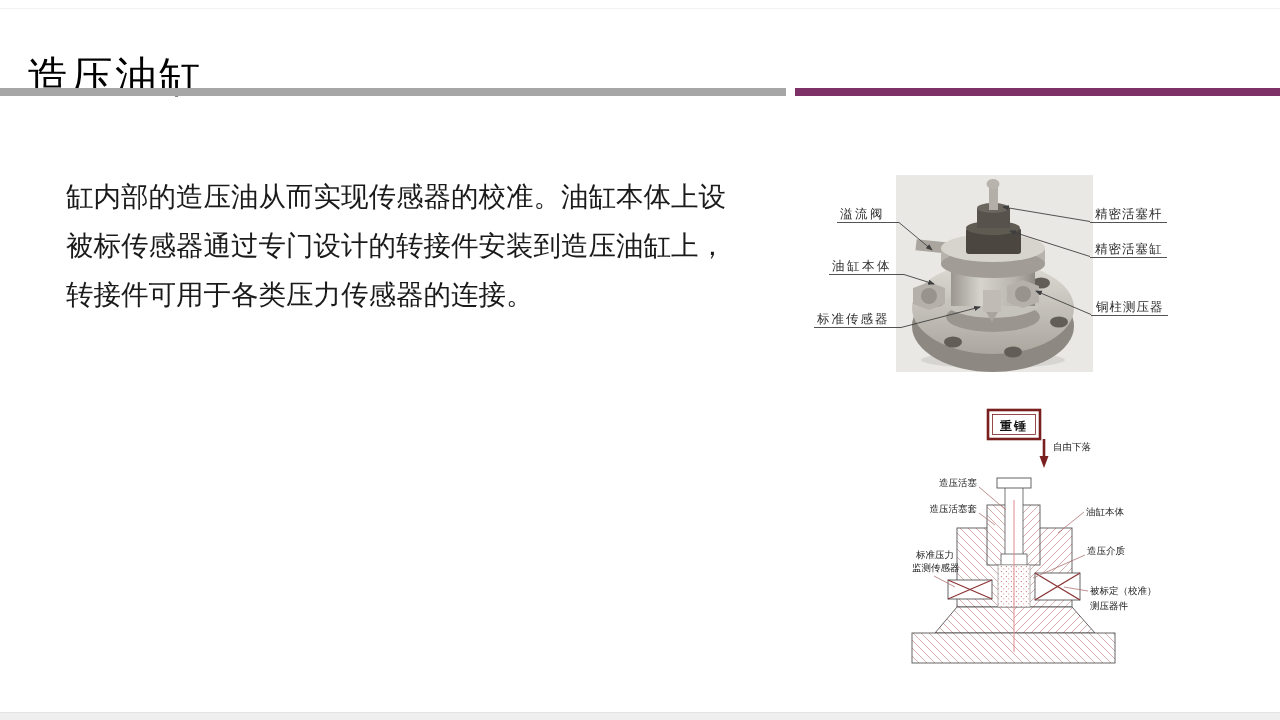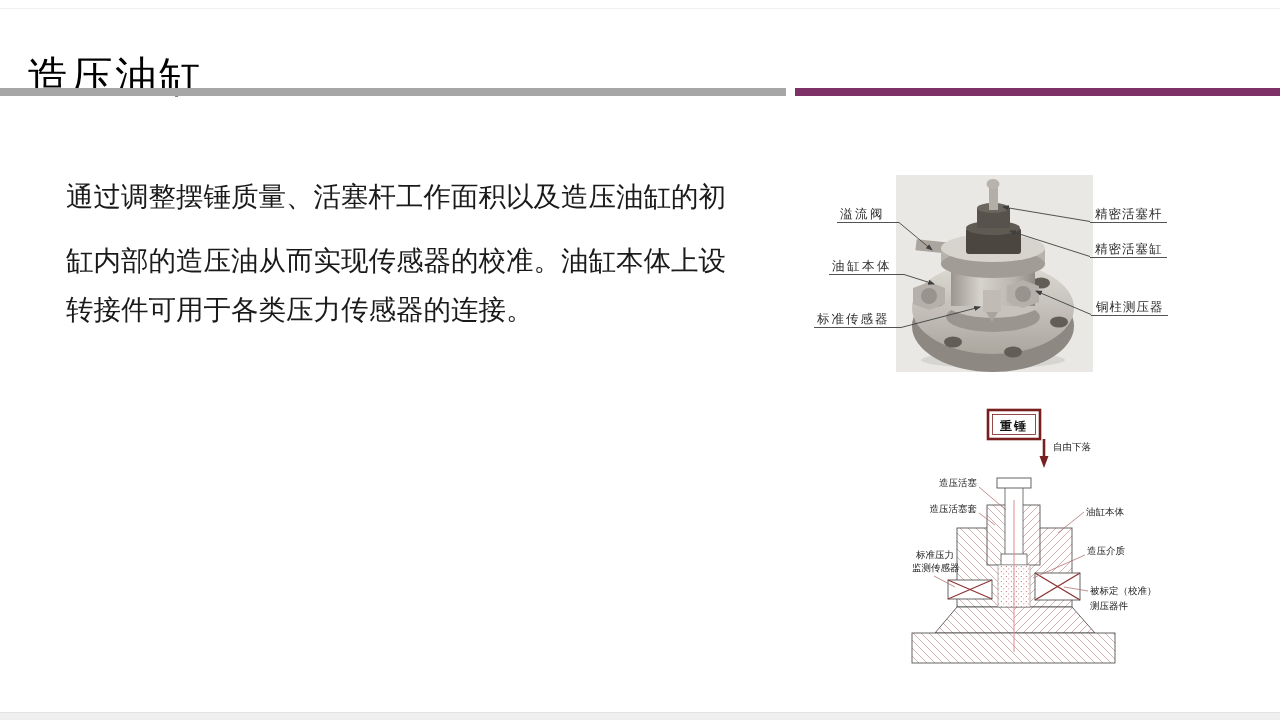--- a/index.html
+++ b/index.html
@@ -30,24 +30,24 @@
 
   <h1 class="slide-title">造压油缸</h1>
 
   <div class="divider-gray"></div>
   <div class="divider-purple"></div>
 
   <div class="text-col">
     <div class="para">
     </div>
     <div class="para">
-      <div class="tline">通过调整摆锤质量、活塞杆工作面积以及造压油缸的初</div>
     </div>
     <div class="para">
       <div class="tline">缸内部的造压油从而实现传感器的校准。油缸本体上设</div>
+      <div class="tline">被标传感器通过专门设计的转接件安装到造压油缸上，</div>
       <div class="tline">转接件可用于各类压力传感器的连接。</div>
     </div>
   </div>
 
   <div class="photo-fig">
     <svg width="372" height="203" viewBox="808 170 372 203">
       <defs>
         <linearGradient id="flangeGrad" x1="0" y1="0" x2="0" y2="1">
           <stop offset="0" stop-color="#dedbd5"></stop>
             <stop offset="1" stop-color="#aba79f"></stop>

